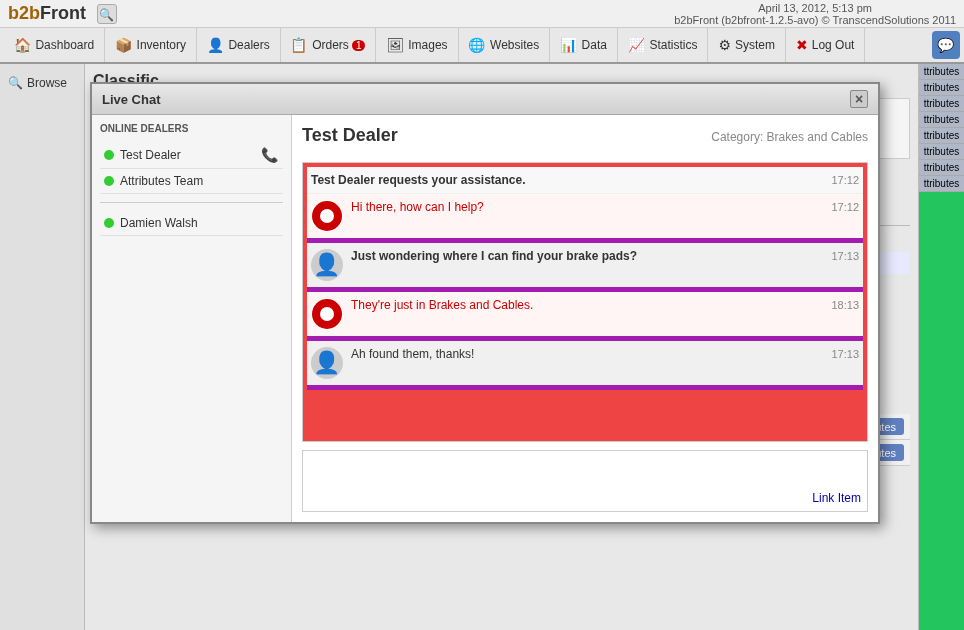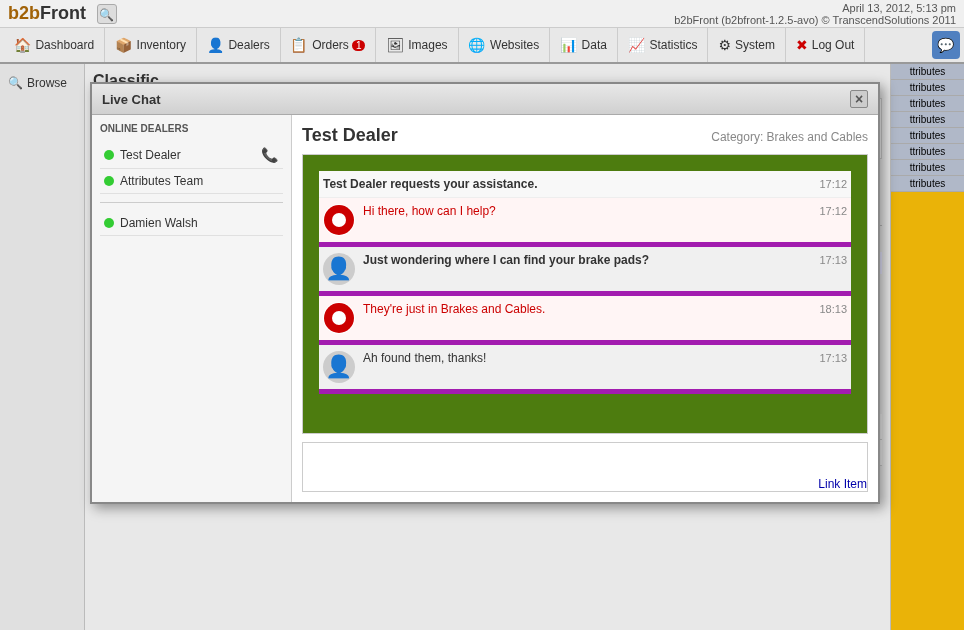--- a/index.html
+++ b/index.html
@@ -14,21 +14,21 @@
       align-items: center;
       padding: 2px 8px;
       height: 28px;
     }
     .top-bar-logo {
       font-size: 18px;
       font-weight: bold;
       color: #333;
     }
     .top-bar-logo span { color: #a16207; }
-    .top-bar-right { font-size: 11px; color: #555; text-align: right; }
+    .top-bar-right { font-size: 11px; color: #555; text-align: center; }
 
     
     .nav-bar {
       background: #e8e8e8;
       border-bottom: 2px solid #999;
       display: flex;
       align-items: center;
       height: 36px;
       padding: 0 4px;
     }
@@ -80,21 +80,21 @@
 
     
     .table-area { margin-top: 8px; }
     .table-row-item { display: flex; align-items: center; justify-content: space-between; padding: 4px 6px; border-bottom: 1px solid #ccc; background: #f0f0f0; }
     .table-row-actions { display: flex; gap: 4px; }
     .btn-red { background: #e05050; color: white; border: none; border-radius: 3px; padding: 2px 8px; font-size: 11px; cursor: pointer; display: flex; align-items: center; gap: 3px; }
     .btn-gray { background: #a0a0a0; color: white; border: none; border-radius: 3px; padding: 2px 8px; font-size: 11px; cursor: pointer; display: flex; align-items: center; gap: 3px; }
     .btn-blue { background: #6080c0; color: white; border: none; border-radius: 3px; padding: 2px 8px; font-size: 11px; cursor: pointer; display: flex; align-items: center; gap: 3px; }
 
     
-    .right-panel { width: 74px; background: #eab308; border-left: 1px solid #bbb; }
+    .right-panel { width: 46px; background: #22c55e; border-left: 1px solid #bbb; }
     .right-btn { background: #b0b8c8; padding: 2px 4px; font-size: 10px; cursor: pointer; border-bottom: 1px solid #aaa; text-align: center; }
 
     
     .modal-overlay { position: fixed; top: 0; left: 0; width: 100%; height: 100%; z-index: 100; }
     .modal {
       position: absolute;
       top: 82px;
       left: 90px;
       width: 790px;
       background: white;
@@ -148,31 +148,31 @@
     .dealer-name { font-size: 12px; color: #333; flex: 1; }
     .dealer-phone { color: #3a3; font-size: 14px; }
     .dealer-divider { border: none; border-top: 1px solid #ccc; margin: 8px 0; }
 
     
     .chat-area { flex: 1; display: flex; flex-direction: column; padding: 10px; }
     .chat-dealer-title { font-size: 18px; font-weight: bold; color: #333; }
     .chat-category { font-size: 12px; color: #888; text-align: right; }
     .chat-header-row { display: flex; justify-content: space-between; align-items: baseline; margin-bottom: 8px; }
 
-    .chat-messages { flex: 1; background: #4d7c0f; border: 1px solid #ccc; padding: 16px; overflow-y: auto; min-height: 280px; }
+    .chat-messages { flex: 1; background: #ef4444; border: 1px solid #ccc; padding: 4px; overflow-y: auto; min-height: 280px; margin-top: 8px; }
 
     .msg-row { display: flex; align-items: flex-start; gap: 8px; padding: 6px 4px; border-bottom: 5px solid #a21caf; }
     .msg-avatar { width: 32px; height: 32px; border-radius: 50%; background: #ccc; display: flex; align-items: center; justify-content: center; flex-shrink: 0; }
     .msg-avatar.dealer { background: white; }
     .msg-text { font-size: 12px; color: #333; }
     .msg-text.bold { font-weight: bold; }
     .msg-time { font-size: 11px; color: #888; margin-left: 8px; white-space: nowrap; }
     .msg-main { display: flex; justify-content: space-between; align-items: baseline; width: 100%; }
 
-    .chat-input-area { margin-top: 8px; background: white; border: 1px solid #ccc; min-height: 50px; }
+    .chat-input-area { margin-top: 8px; background: white; border: 1px solid #ccc; padding: 6px; min-height: 50px; }
     .chat-input-bottom { display: flex; justify-content: flex-end; margin-top: 4px; }
     .link-item-btn { color: #00a; font-size: 12px; cursor: pointer; text-decoration: none; }
 
     
     .notif-icon { width: 28px; height: 28px; background: #5080c0; border-radius: 4px; display: flex; align-items: center; justify-content: center; color: white; font-size: 14px; cursor: pointer; }
   </style>
 </head>
 <body>
 
 <div class="top-bar">

